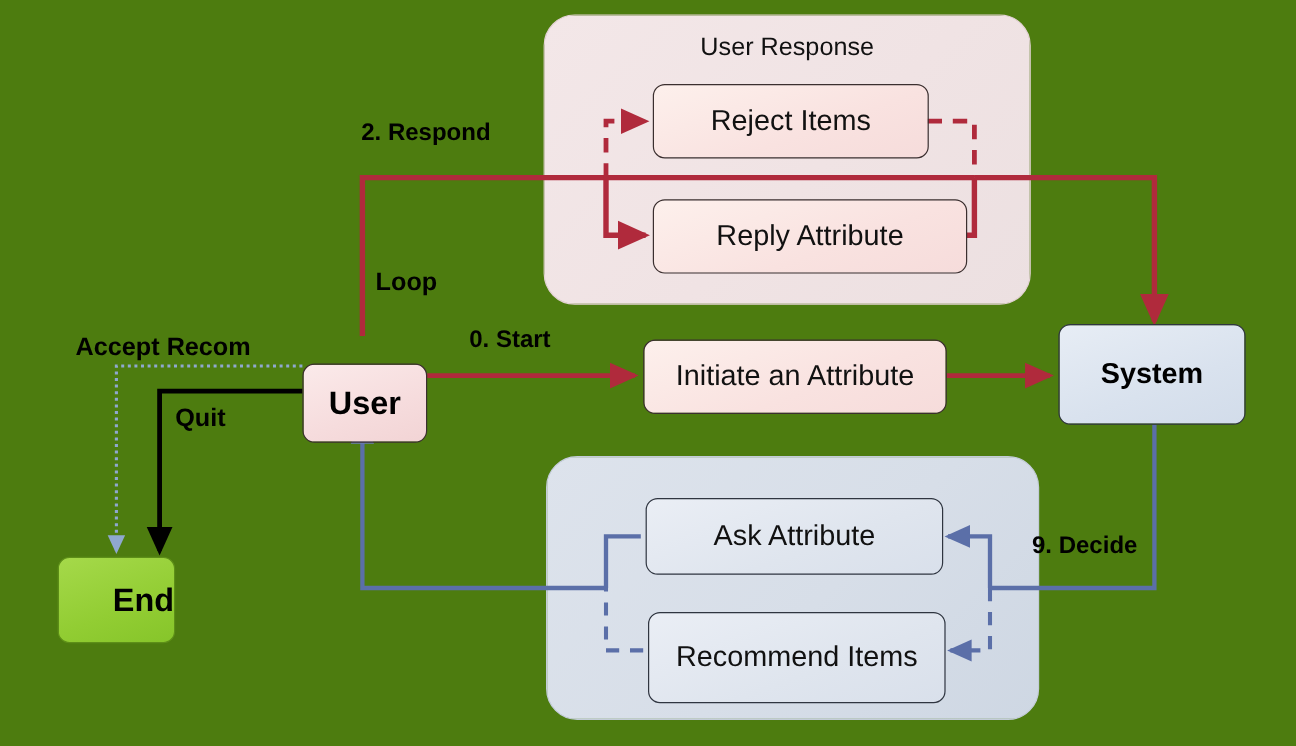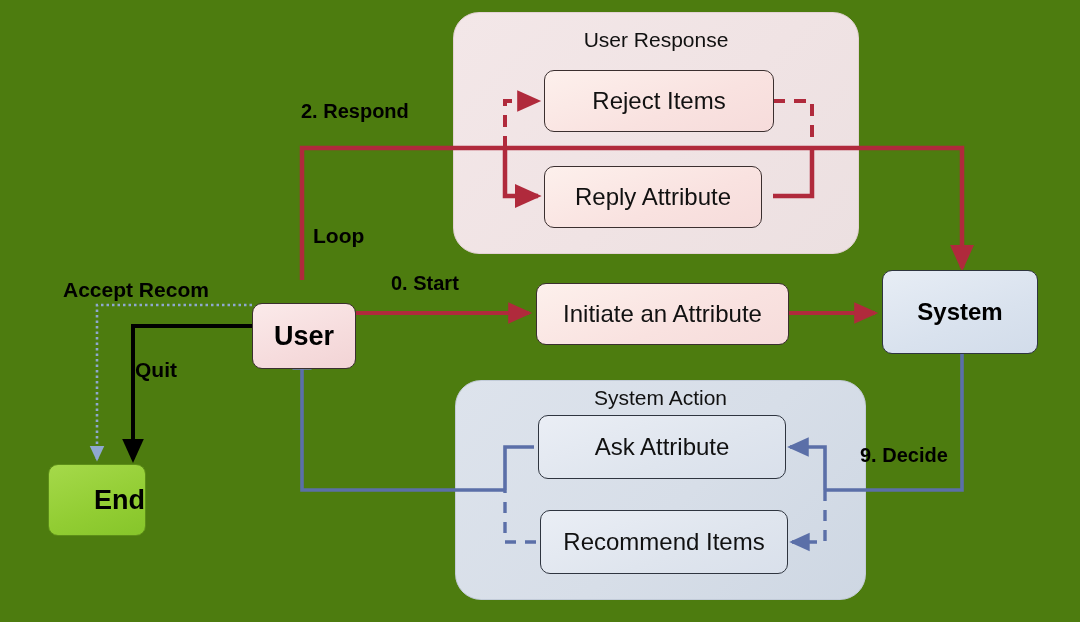--- a/index.html
+++ b/index.html
@@ -38,21 +38,20 @@
 </style>
 </head>
 <body>
 
 <div id="stage">
 
   <div class="node grp-red" style="left:453px;top:12px;width:406px;height:242px;"></div>
   <div class="grp-title" style="left:453px;top:28px;width:406px;">User Response</div>
 
   <div class="node grp-blue" style="left:455px;top:380px;width:411px;height:220px;"></div>
-  <div class="grp-title" style="left:455px;top:386px;width:411px;">System Action</div>
 
   <svg class="layer" viewBox="0 0 1080 622">
     <defs>
       <marker id="ah-red" markerWidth="7" markerHeight="7" refX="5.2" refY="3" orient="auto" markerUnits="strokeWidth">
         <path d="M0,0.3 L6,3 L0,5.7 z" fill="#b02a3c"></path>
       </marker>
       <marker id="ah-blue" markerWidth="7" markerHeight="7" refX="5.2" refY="3" orient="auto" markerUnits="strokeWidth">
         <path d="M0,0.3 L6,3 L0,5.7 z" fill="#5b6fa8"></path>
       </marker>
       <marker id="ah-blue-l" markerWidth="7" markerHeight="7" refX="5.2" refY="3" orient="auto" markerUnits="strokeWidth">
@@ -108,37 +107,37 @@
   </div>
 
   <div class="node box-red" style="left:536px;top:283px;width:253px;height:62px;font-size:24px;align-items:center;">
     <span>Initiate an Attribute</span>
   </div>
 
   <div class="node box-red" style="left:544px;top:70px;width:230px;height:62px;font-size:24px;">
     <span>Reject Items</span>
   </div>
 
-  <div class="node box-red" style="left:544px;top:166px;width:218px;height:62px;font-size:24px;">
+  <div class="node box-red" style="left:544px;top:166px;width:262px;height:62px;font-size:24px;">
     <span>Reply Attribute</span>
   </div>
 
   <div class="node box-blue" style="left:538px;top:415px;width:248px;height:64px;font-size:24px;">
     <span>Ask Attribute</span>
   </div>
 
-  <div class="node box-blue" style="left:540px;top:510px;width:248px;height:64px;font-size:24px;">
+  <div class="node box-blue" style="left:540px;top:510px;width:248px;height:76px;font-size:24px;">
     <span>Recommend Items</span>
   </div>
 
   <div class="edge-label lbl-bold" style="left:391px;top:272px;">0. Start</div>
 
   <div class="edge-label lbl-bold" style="left:860px;top:444px;">9. Decide</div>
 
   <div class="edge-label lbl-bold" style="left:301px;top:100px;">2. Respond</div>
 
   <div class="edge-label lbl-plain" style="left:313px;top:224px;">Loop</div>
 
-  <div class="edge-label lbl-plain" style="left:135px;top:337px;margin-top:21px;">Quit</div>
+  <div class="edge-label lbl-plain" style="left:146px;top:337px;">Quit</div>
 
   <div class="edge-label lbl-plain" style="left:63px;top:278px;">Accept Recom</div>
 
 </div>
 
 </body></html>

